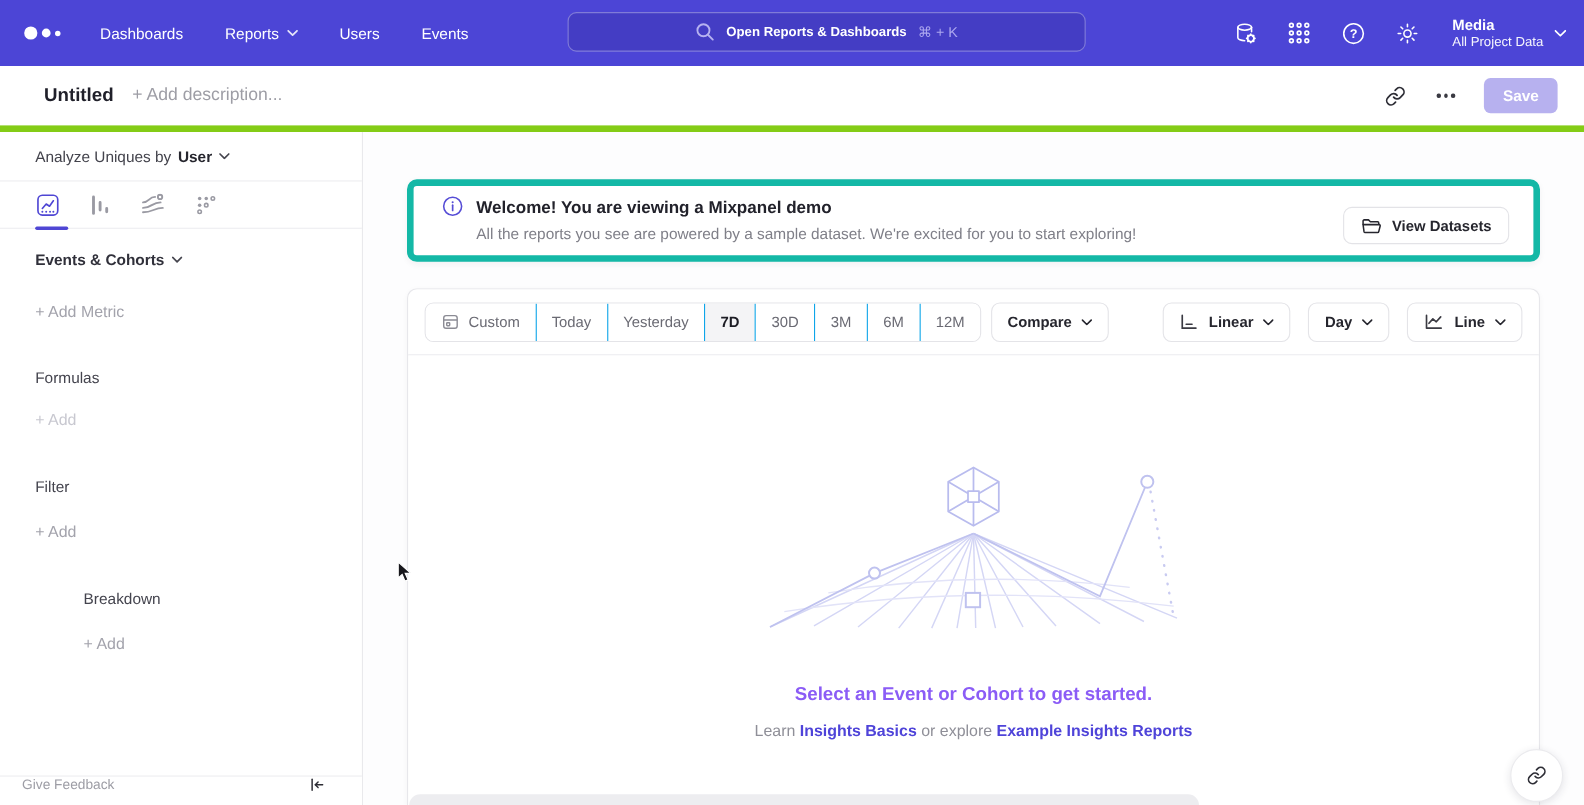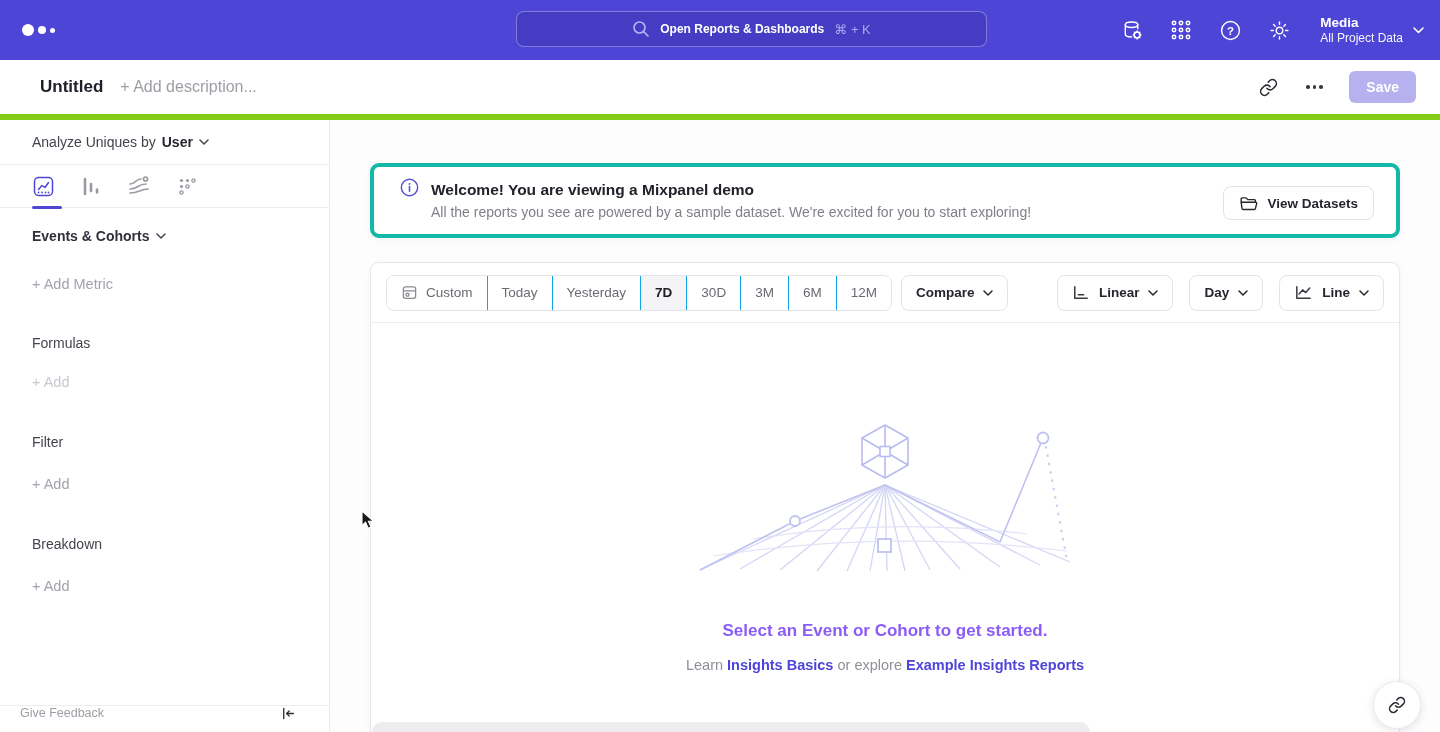--- a/index.html
+++ b/index.html
@@ -50,21 +50,21 @@
   .add-link { font-size:14.5px; display:flex; align-items:center; gap:10px; cursor:pointer; }
   .add-gray { color:#a3a3ac; }
   .add-faint { color:#c8c8d0; }
   .sidebar-footer { position:absolute; left:0; bottom:0; width:329px; height:27px; border-top:1px solid #ededf0; display:flex; align-items:flex-start; justify-content:space-between; padding:0 34px 0 20px; background:#fff; }
   .feedback { font-size:12.5px; color:#9d9da5; cursor:pointer; }
   .collapse { cursor:pointer; color:#2c2c34; display:flex; }
 
   
   .main { position:absolute; left:330px; top:120px; width:1110px; height:612px; background:#fdfdfe; }
 
-  .banner { position:absolute; left:40px; top:43px; width:1030px; height:75px; background:#fff; border:4px solid #14b8a6; border-radius:9px; box-shadow:0 2px 6px rgba(30,30,60,.05); display:flex; align-items:center; }
+  .banner { position:absolute; left:40px; top:43px; width:1030px; height:75px; background:#fff; border:6px solid #14b8a6; border-radius:9px; box-shadow:0 2px 6px rgba(30,30,60,.05); display:flex; align-items:center; }
   .banner-info { margin:0 12px 22px 26px; }
   .banner-title { font-size:15.5px; font-weight:700; color:#22222b; margin-bottom:5px; }
   .banner-body { font-size:14px; color:#7f7f88; }
   .view-datasets { position:absolute; right:22px; top:19px; height:34px; background:#fff; border:1px solid #e3e3e7; border-radius:8px; display:flex; align-items:center; gap:9px; padding:0 15px; font-family:inherit; font-size:13.5px; font-weight:600; color:#26262e; cursor:pointer; }
 
   .chart-card { position:absolute; left:40px; top:142px; width:1030px; height:470px; background:#fff; border:1px solid #e7e7eb; border-bottom:none; border-radius:9px 9px 0 0; box-shadow:0 2px 6px rgba(30,30,60,.04); }
   .controls-row { height:60px; display:flex; align-items:center; padding:0 15px; border-bottom:1px solid #ededf0; }
   .seg-group { display:flex; align-items:stretch; height:36px; border:1px solid #e4e4e8; border-radius:8px; overflow:hidden; }
   .seg { display:flex; align-items:center; gap:8px; padding:0 14px; font-size:13.5px; color:#6a6a73; background:#fff; border:none; border-left:1px solid #0ea5e9; font-family:inherit; cursor:pointer; white-space:nowrap; }
   .seg:first-child { border-left:none; }
@@ -88,20 +88,37 @@
 </style>
 </head>
 <body>
 
 <div class="topnav">
   <div class="logo">
       <i></i>
       <i></i>
       <i></i>
     </div>
+  <div class="nav-items">
+    <div class="nav-item">
+        <span>Dashboards</span>
+      </div>
+    <div class="nav-item">
+      <span>Reports</span>
+      <svg width="10" height="6" viewBox="0 0 10 6">
+          <polyline points="1,1 5,5 9,1" fill="none" stroke="#fff" stroke-width="1.6" stroke-linecap="round" stroke-linejoin="round"></polyline>
+        </svg>
+    </div>
+    <div class="nav-item">
+        <span>Users</span>
+      </div>
+    <div class="nav-item">
+        <span>Events</span>
+      </div>
+  </div>
 
   <div class="searchbar">
     <svg width="18" height="18" viewBox="0 0 18 18">
         <circle cx="7.5" cy="7.5" r="5.5" fill="none" stroke="#b6b2f0" stroke-width="1.7"></circle>
         <line x1="11.8" y1="11.8" x2="16" y2="16" stroke="#b6b2f0" stroke-width="1.7" stroke-linecap="round"></line>
       </svg>
     <span class="ph">Open Reports &amp; Dashboards</span>
     <span class="sc">⌘ + K</span>
   </div>
 
@@ -236,21 +253,21 @@
       </div>
   </div>
 
   <div class="side-section" style="margin-top:44px;">
     <div class="sec-label">Filter</div>
     <div class="add-link add-gray" style="margin-top:26px;">
         <span>+ Add</span>
       </div>
   </div>
 
-  <div class="side-section" style="margin-top:44px;">
+  <div class="side-section" style="margin-top:44px;margin-left:44px;">
     <div class="sec-label">Breakdown</div>
     <div class="add-link add-gray" style="margin-top:26px;">
         <span>+ Add</span>
       </div>
   </div>
 
   <div class="sidebar-footer">
     <span class="feedback">Give Feedback</span>
     <span class="collapse">
       <svg width="15" height="15" viewBox="0 0 18 18" fill="none" stroke="#2c2c34" stroke-width="1.6" stroke-linecap="round" stroke-linejoin="round">

